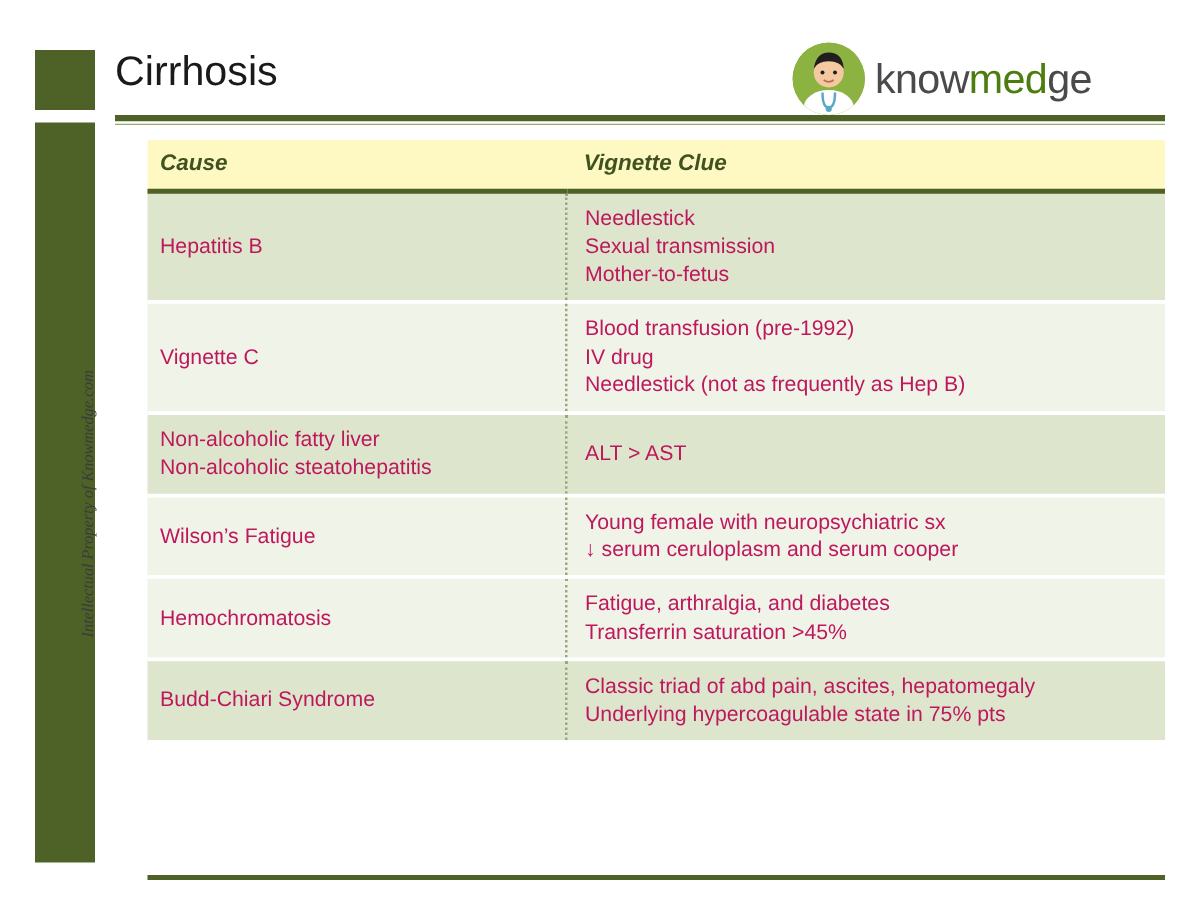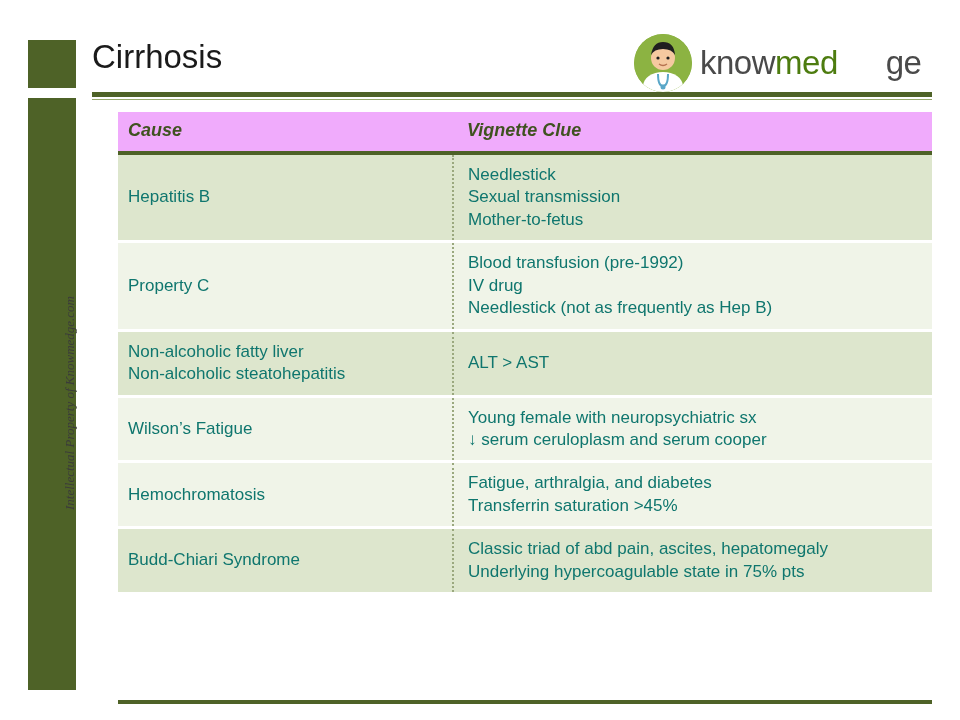--- a/index.html
+++ b/index.html
@@ -97,21 +97,21 @@
     flex: 0 0 auto;
   }
   .logo-word {
     font-size: 33px;
     font-family: "Liberation Sans", sans-serif;
     letter-spacing: -0.5px;
     white-space: nowrap;
   }
   .logo-word .k { color: #4a4a4a; margin-top: 10px; }
   .logo-word .m { color: #4d7c0f; }
-  .logo-word .g { color: #4a4a4a; margin-left: 48px; }
+  .logo-word .g { color: #4a4a4a; }
 
   
   .table-wrap {
     position: absolute;
     left: 118px;
     top: 112px;
     width: 814px;
   }
   table.main {
     width: 100%;
@@ -123,31 +123,31 @@
 
   table.main th {
     text-align: left;
     font-style: italic;
     font-weight: bold;
     font-size: 18px;
     color: #3f5220;
     padding: 8px 10px 10px 10px;
     border-bottom: 4px solid #4e6227;
     vertical-align: middle;
-    background: #f0abfc;
+    background: #fef9c3;
   }
   table.main th.th2 { padding-left: 14px; }
 
   table.main td {
     font-size: 17px;
     line-height: 1.32;
     padding: 9px 10px 9px 10px;
     vertical-align: middle;
     border-bottom: 3px solid #ffffff;
-    color: #0f766e;
+    color: #be185d;
   }
   table.main tr.row-dark td { background: #dde6cd; }
   table.main tr.row-light td { background: #f0f4e8; }
   table.main td.col2 {
     border-left: 2px dotted #9aa87e;
     padding-left: 14px;
   }
   table.main td .line { display: block; white-space: nowrap; }
 
   .table-bottom-rule {
@@ -206,21 +206,21 @@
           <span class="line">Hepatitis B</span>
         </td>
         <td class="col2">
           <span class="line">Needlestick</span>
           <span class="line">Sexual transmission</span>
           <span class="line">Mother-to-fetus</span>
         </td>
       </tr>
       <tr class="row-light">
         <td class="col1">
-          <span class="line">Property C</span>
+          <span class="line">Vignette C</span>
         </td>
         <td class="col2">
           <span class="line">Blood transfusion (pre-1992)</span>
           <span class="line">IV drug</span>
           <span class="line">Needlestick (not as frequently as Hep B)</span>
         </td>
       </tr>
       <tr class="row-dark">
         <td class="col1">
           <span class="line">Non-alcoholic fatty liver</span>

